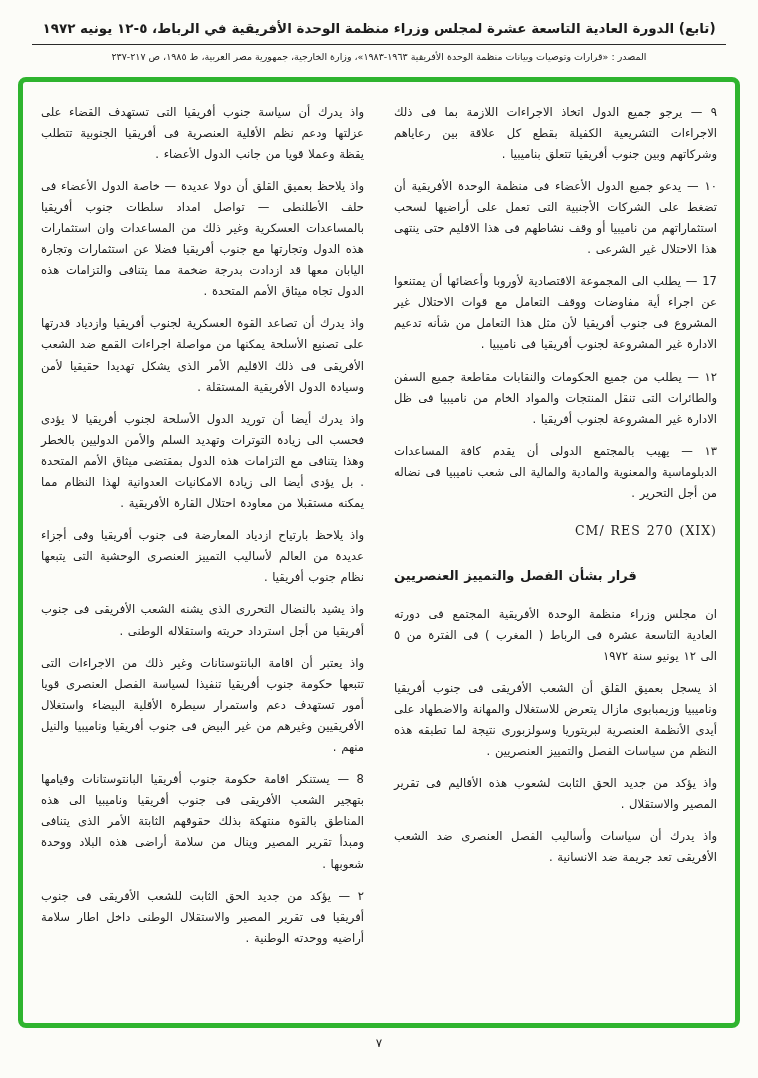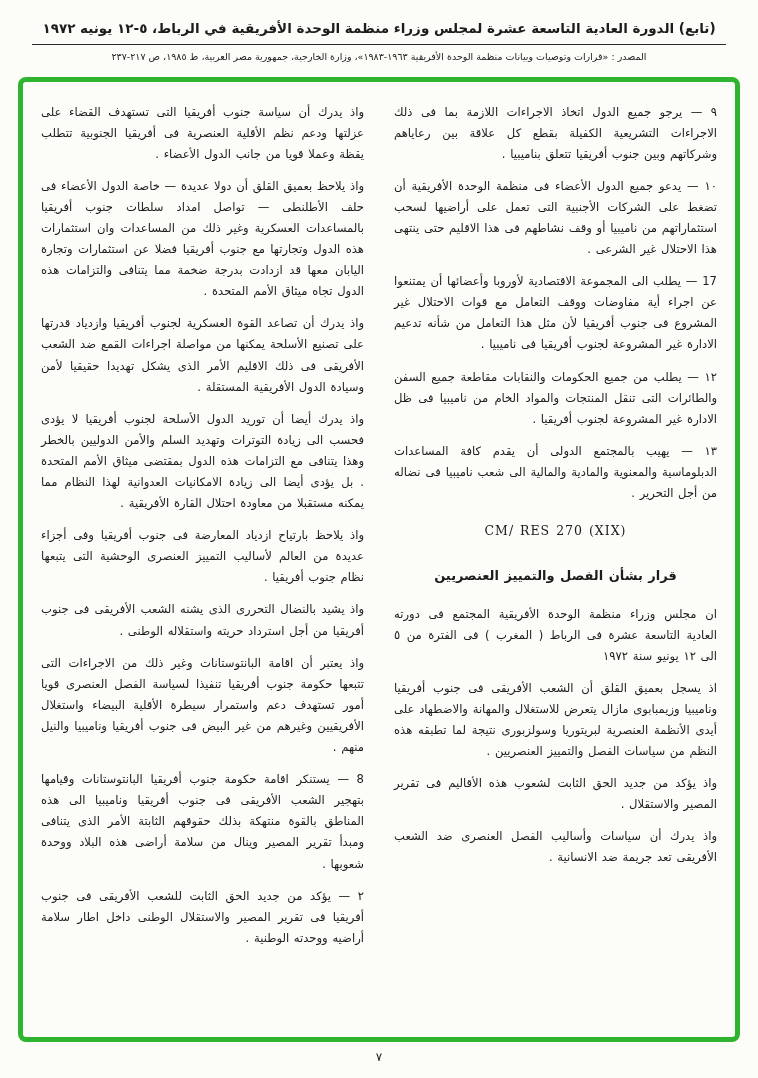--- a/index.html
+++ b/index.html
@@ -11,21 +11,21 @@
   html,body{width:758px;height:1078px;}
   body{
     background:var(--paper);
     color:var(--ink);
     font-family:"DejaVu Sans",sans-serif;
     overflow:hidden;
     position:relative;
   }
   .page{
     width:758px;height:1078px;
-    padding:14px 14px 10px 14px;
+    padding:14px 14px 24px 14px;
     display:flex;flex-direction:column;
   }
   .header{
     text-align:center;
     direction:rtl;
     padding:4px 10px 0 10px;
   }
   .header .title{
     font-weight:bold;
     font-size:13.5px;
@@ -67,29 +67,29 @@
     direction:rtl;
     text-align:justify;
     text-justify:inter-word;
     font-size:11.6px;
     line-height:1.82;
     margin-bottom:11px;
     word-spacing:1px;
   }
   .para-latin{
     direction:ltr;
-    text-align:center;
+    text-align:right;
     font-family:"DejaVu Serif",serif;
     font-size:12.5px;
     letter-spacing:1px;
     margin:16px 0 14px 0;
     font-weight:500;
   }
   .para-heading{
-    text-align:center;
+    text-align:left;
     font-weight:bold;
     font-size:13px;
     margin:21px 0 16px 0;
   }
   .footer{
     text-align:center;
     font-size:12px;
     padding:2px 0 4px 0;
   }
 </style>

